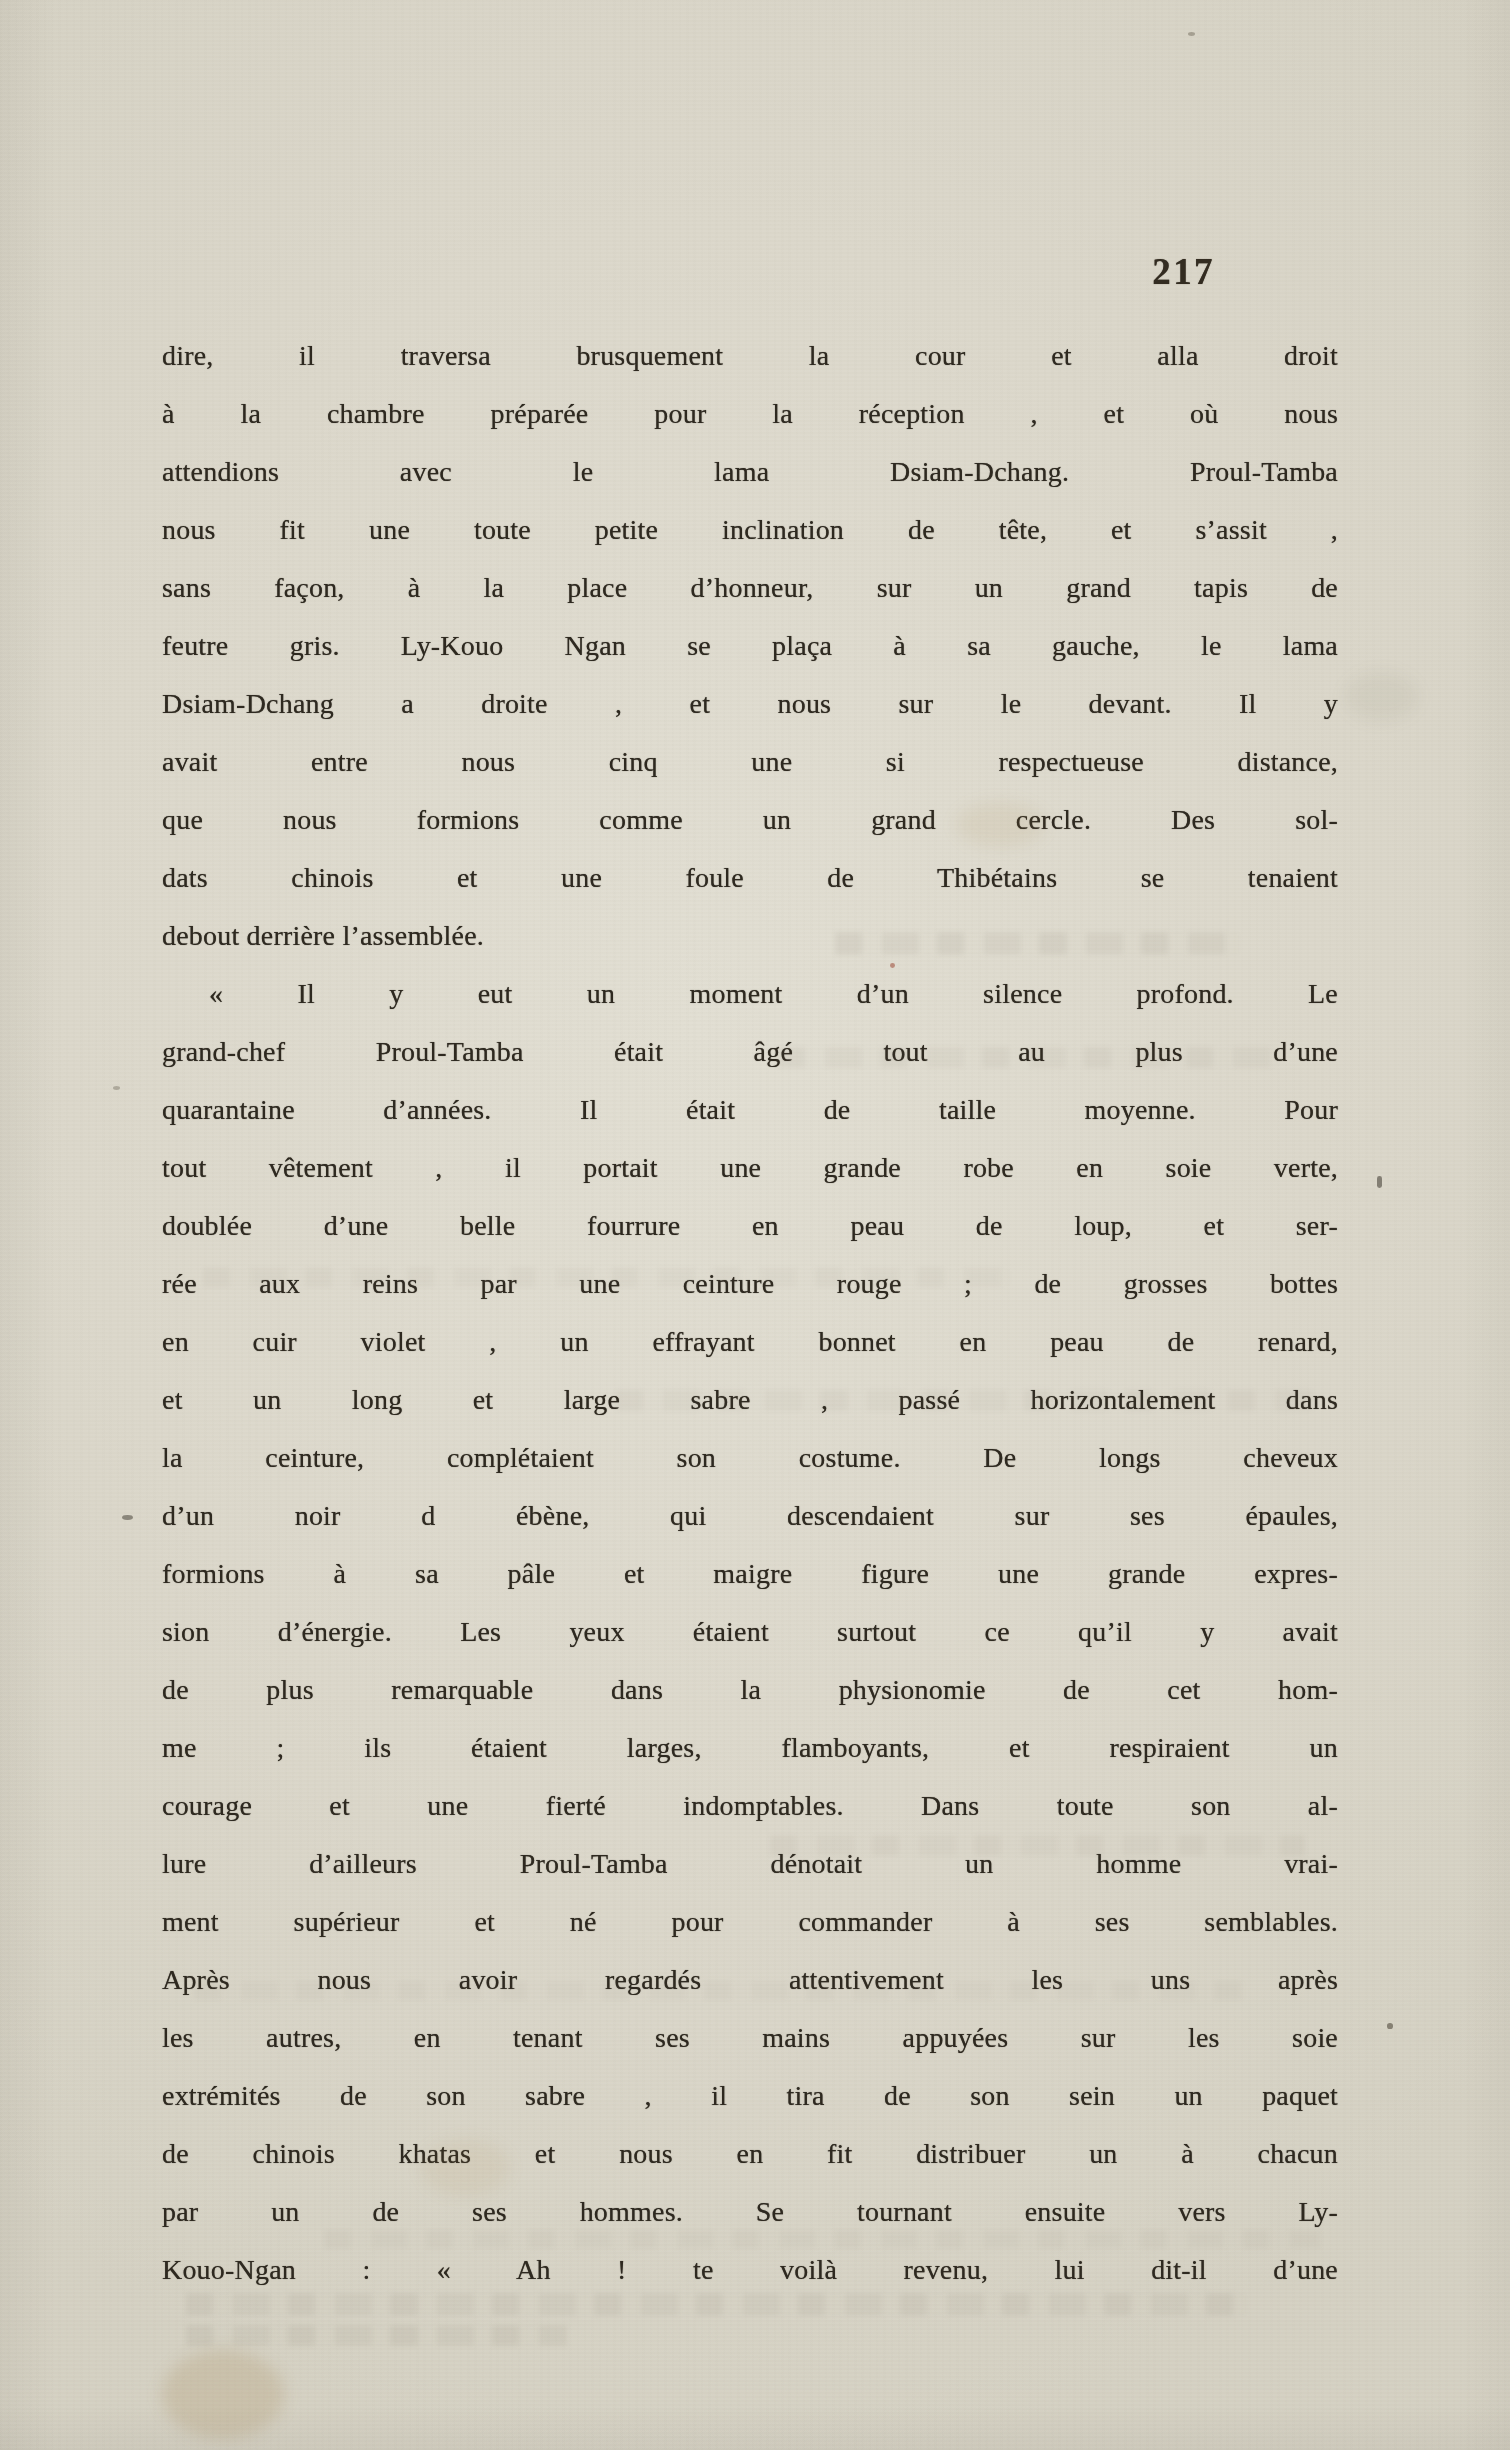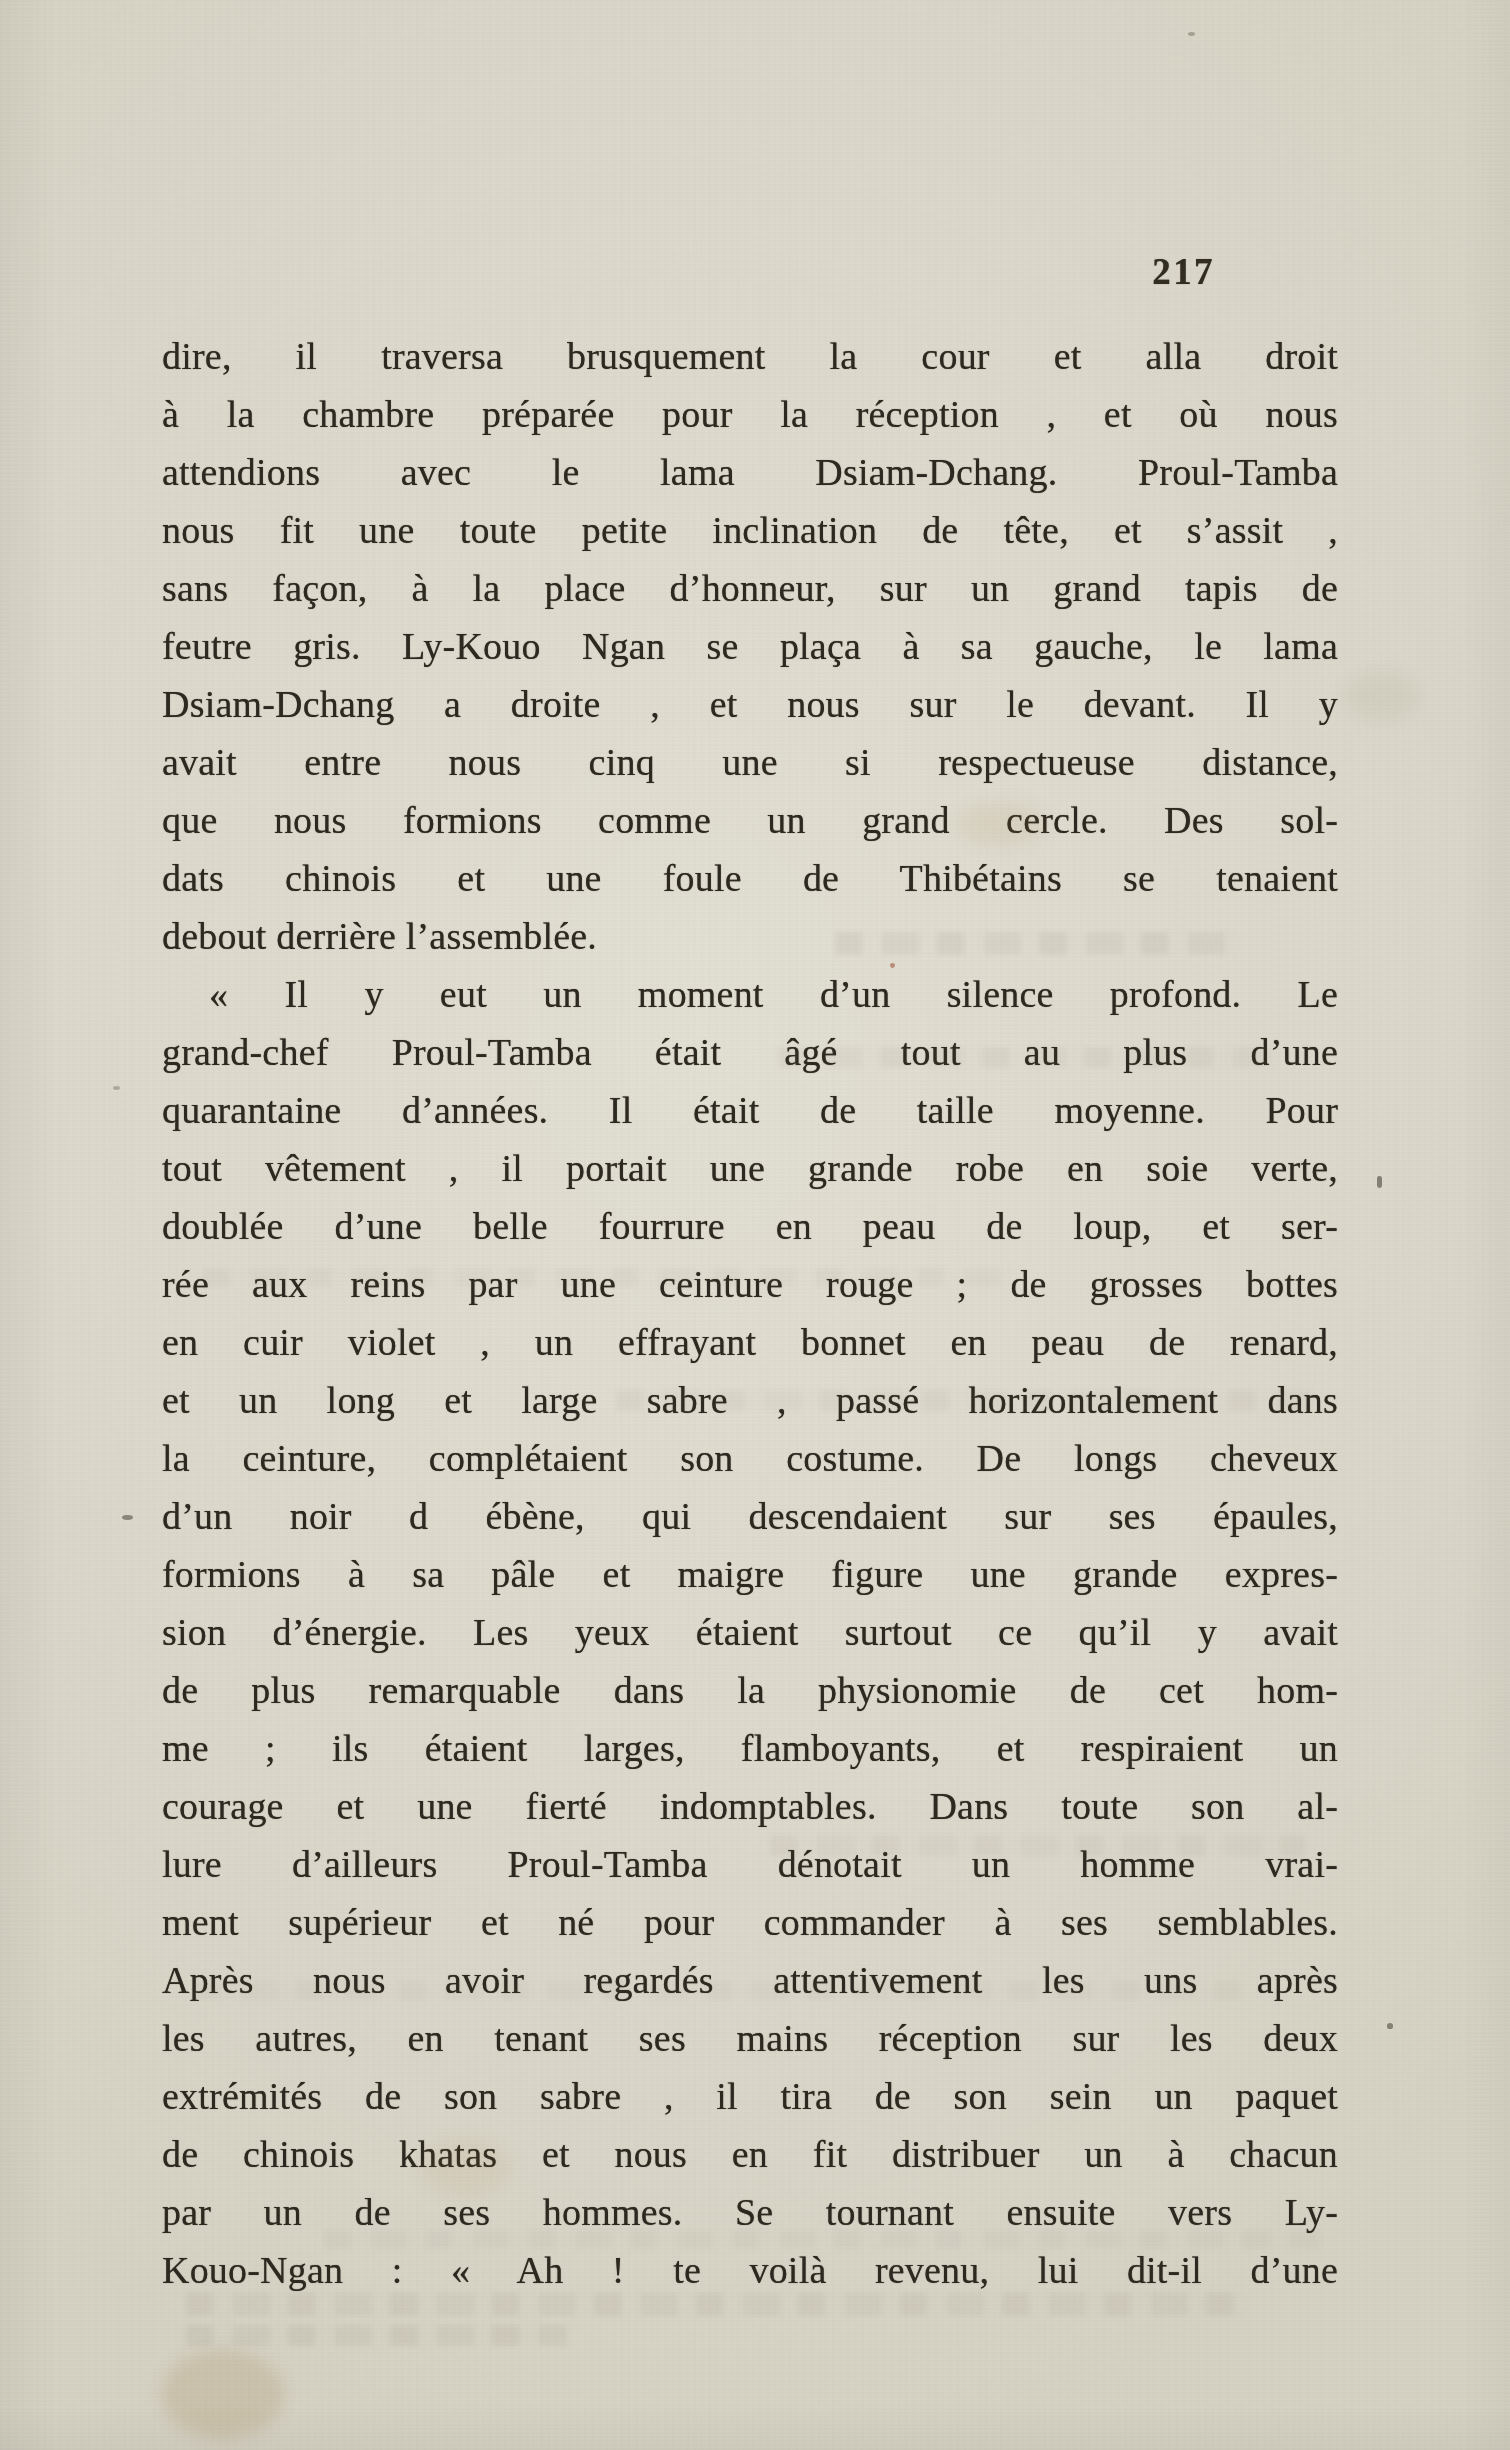--- a/index.html
+++ b/index.html
@@ -45,21 +45,21 @@
 
   .text-block {
     position: absolute;
     left: 162px;
     top: 327px;
     width: 1176px;
   }
   .line {
     height: 58px;
     line-height: 58px;
-    font-size: 38px;
+    font-size: 28px;
     color: #2e2920;
     text-shadow: 0 0 0.9px rgba(46,41,32,0.75);
     text-align: justify;
     text-align-last: justify;
     letter-spacing: 0.2px;
   }
   .line.paragraph-end {
     text-align-last: left;
   }
   .line.indent {
@@ -141,21 +141,21 @@
       <div class="line">la ceinture, complétaient son costume. De longs cheveux</div>
       <div class="line">d’un noir d ébène, qui descendaient sur ses épaules,</div>
       <div class="line">formions à sa pâle et maigre figure une grande expres-</div>
       <div class="line">sion d’énergie. Les yeux étaient surtout ce qu’il y avait</div>
       <div class="line">de plus remarquable dans la physionomie de cet hom-</div>
       <div class="line">me ; ils étaient larges, flamboyants, et respiraient un</div>
       <div class="line">courage et une fierté indomptables. Dans toute son al-</div>
       <div class="line">lure d’ailleurs Proul-Tamba dénotait un homme vrai-</div>
       <div class="line">ment supérieur et né pour commander à ses semblables.</div>
       <div class="line">Après nous avoir regardés attentivement les uns après</div>
-      <div class="line">les autres, en tenant ses mains réception sur les deux</div>
+      <div class="line">les autres, en tenant ses mains appuyées sur les soie</div>
       <div class="line">extrémités de son sabre , il tira de son sein un paquet</div>
       <div class="line">de chinois khatas et nous en fit distribuer un à chacun</div>
       <div class="line">par un de ses hommes. Se tournant ensuite vers Ly-</div>
       <div class="line">Kouo-Ngan : « Ah ! te voilà revenu, lui dit-il d’une</div>
     </div>
 
   <div class="bleed b1"></div>
   <div class="bleed b2"></div>
   <div class="bleed b3"></div>
   <div class="bleed b4"></div>

